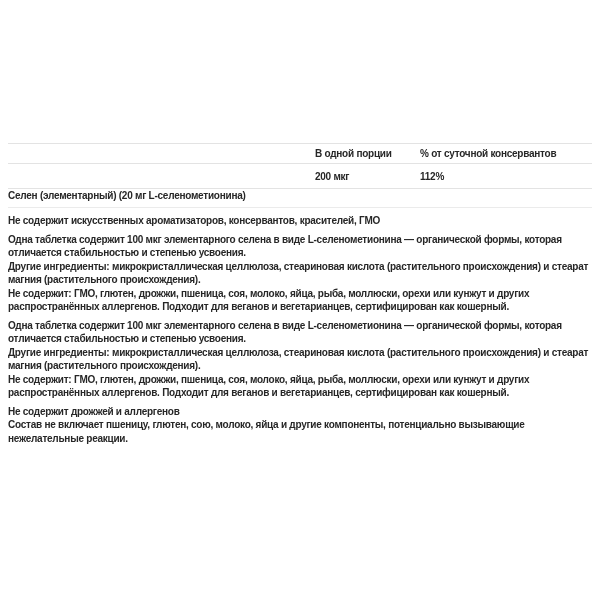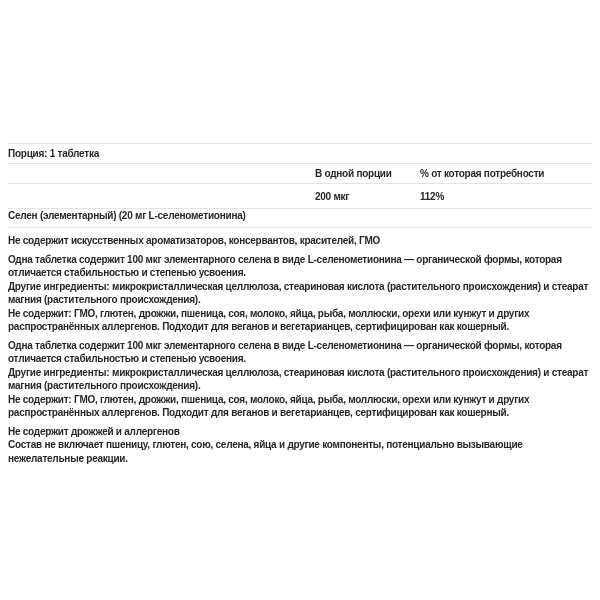--- a/index.html
+++ b/index.html
@@ -49,28 +49,25 @@
     line-height: 13.5px;
     white-space: pre-line;
   }
 </style>
 </head>
 <body>
 
 <main class="sheet">
 
   <section class="facts">
-    <div class="frow serving">
-      <span>Порция: 1 таблетка</span>
-    </div>
 
     <div class="frow head">
       <span class="c1"></span>
       <span class="c2">В одной порции</span>
-      <span class="c3">% от которая потребности</span>
+      <span class="c3">% от суточной консервантов</span>
     </div>
 
     <div class="frow data">
       <span class="c1">Селен (элементарный) (20 мг L-селенометионина)</span>
       <span class="c2">200 мкг</span>
       <span class="c3">112%</span>
     </div>
   </section>
 
   <hr class="divider">
@@ -80,16 +77,16 @@
 
     <p class="para">Одна таблетка содержит 100 мкг элементарного селена в виде L-селенометионина — органической формы, которая отличается стабильностью и степенью усвоения.
 Другие ингредиенты: микрокристаллическая целлюлоза, стеариновая кислота (растительного происхождения) и стеарат магния (растительного происхождения).
 Не содержит: ГМО, глютен, дрожжи, пшеница, соя, молоко, яйца, рыба, моллюски, орехи или кунжут и других распространённых аллергенов. Подходит для веганов и вегетарианцев, сертифицирован как кошерный.</p>
 
     <p class="para">Одна таблетка содержит 100 мкг элементарного селена в виде L-селенометионина — органической формы, которая отличается стабильностью и степенью усвоения.
 Другие ингредиенты: микрокристаллическая целлюлоза, стеариновая кислота (растительного происхождения) и стеарат магния (растительного происхождения).
 Не содержит: ГМО, глютен, дрожжи, пшеница, соя, молоко, яйца, рыба, моллюски, орехи или кунжут и других распространённых аллергенов. Подходит для веганов и вегетарианцев, сертифицирован как кошерный.</p>
 
     <p class="para">Не содержит дрожжей и аллергенов
-Состав не включает пшеницу, глютен, сою, селена, яйца и другие компоненты, потенциально вызывающие нежелательные реакции.</p>
+Состав не включает пшеницу, глютен, сою, молоко, яйца и другие компоненты, потенциально вызывающие нежелательные реакции.</p>
   </section>
 
 </main>
 
 </body></html>

